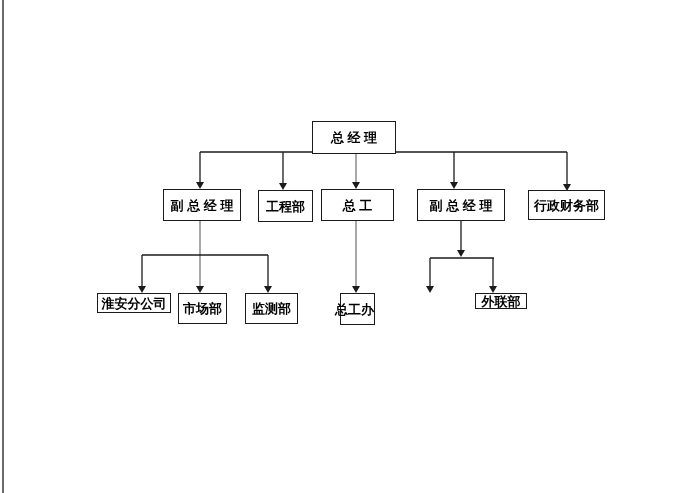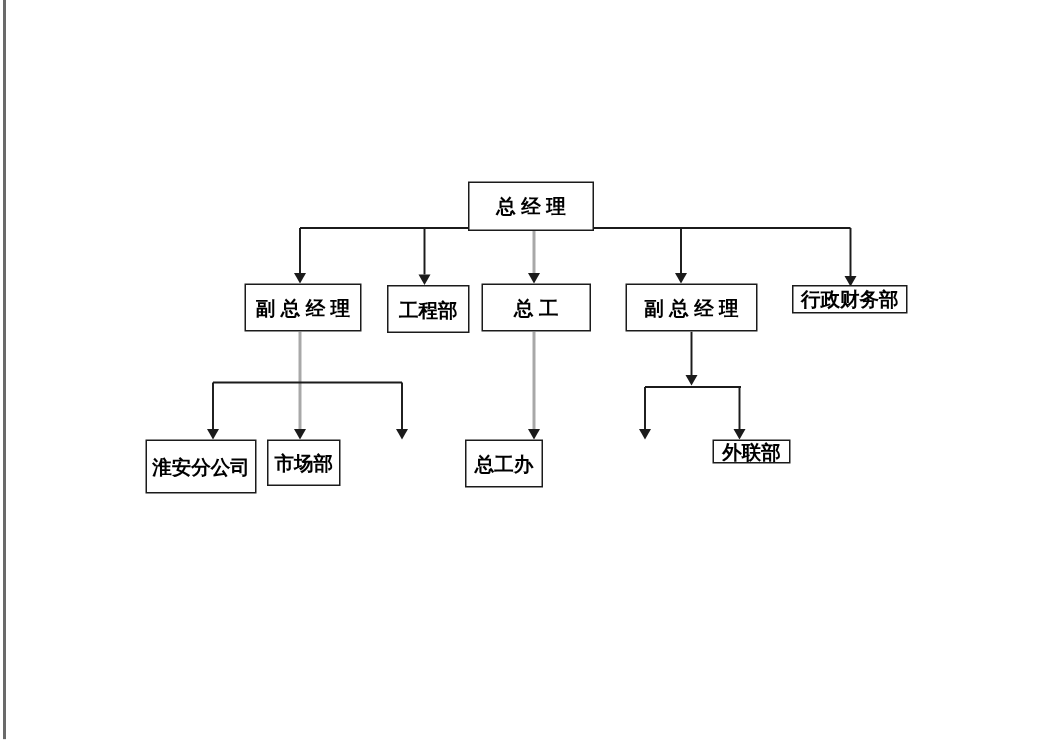--- a/index.html
+++ b/index.html
@@ -101,30 +101,33 @@
   </div>
   <div class="node" style="left:321px; top:189px; width:73px; height:32px;">
     <span>总 工</span>
   </div>
   <div class="node" style="left:258px; top:190px; width:55px; height:32px;">
     <span>工程部</span>
   </div>
   <div class="node" style="left:417px; top:189px; width:88px; height:32px;">
     <span>副 总 经 理</span>
   </div>
-  <div class="node" style="left:528px; top:190px; width:77px; height:19px;">
+  <div class="node" style="left:528px; top:190px; width:77px; height:30px;">
     <span>行政财务部</span>
   </div>
 
-  <div class="node" style="left:97px; top:293px; width:74px; height:36px;">
+  <div class="node" style="left:97px; top:293px; width:74px; height:20px;">
     <span>淮安分公司</span>
   </div>
   <div class="node" style="left:178px; top:293px; width:49px; height:31px;">
     <span>市场部</span>
   </div>
-  <div class="node" style="left:310px; top:293px; width:52px; height:32px;">
+  <div class="node" style="left:245px; top:293px; width:53px; height:31px;">
+    <span>监测部</span>
+  </div>
+  <div class="node" style="left:340px; top:293px; width:35px; height:32px;justify-content:flex-end;">
     <span>总工办</span>
   </div>
   <div class="node" style="left:475px; top:293px; width:52px; height:16px;">
     <span>外联部</span>
   </div>
 
 </div>
 
 </body></html>

